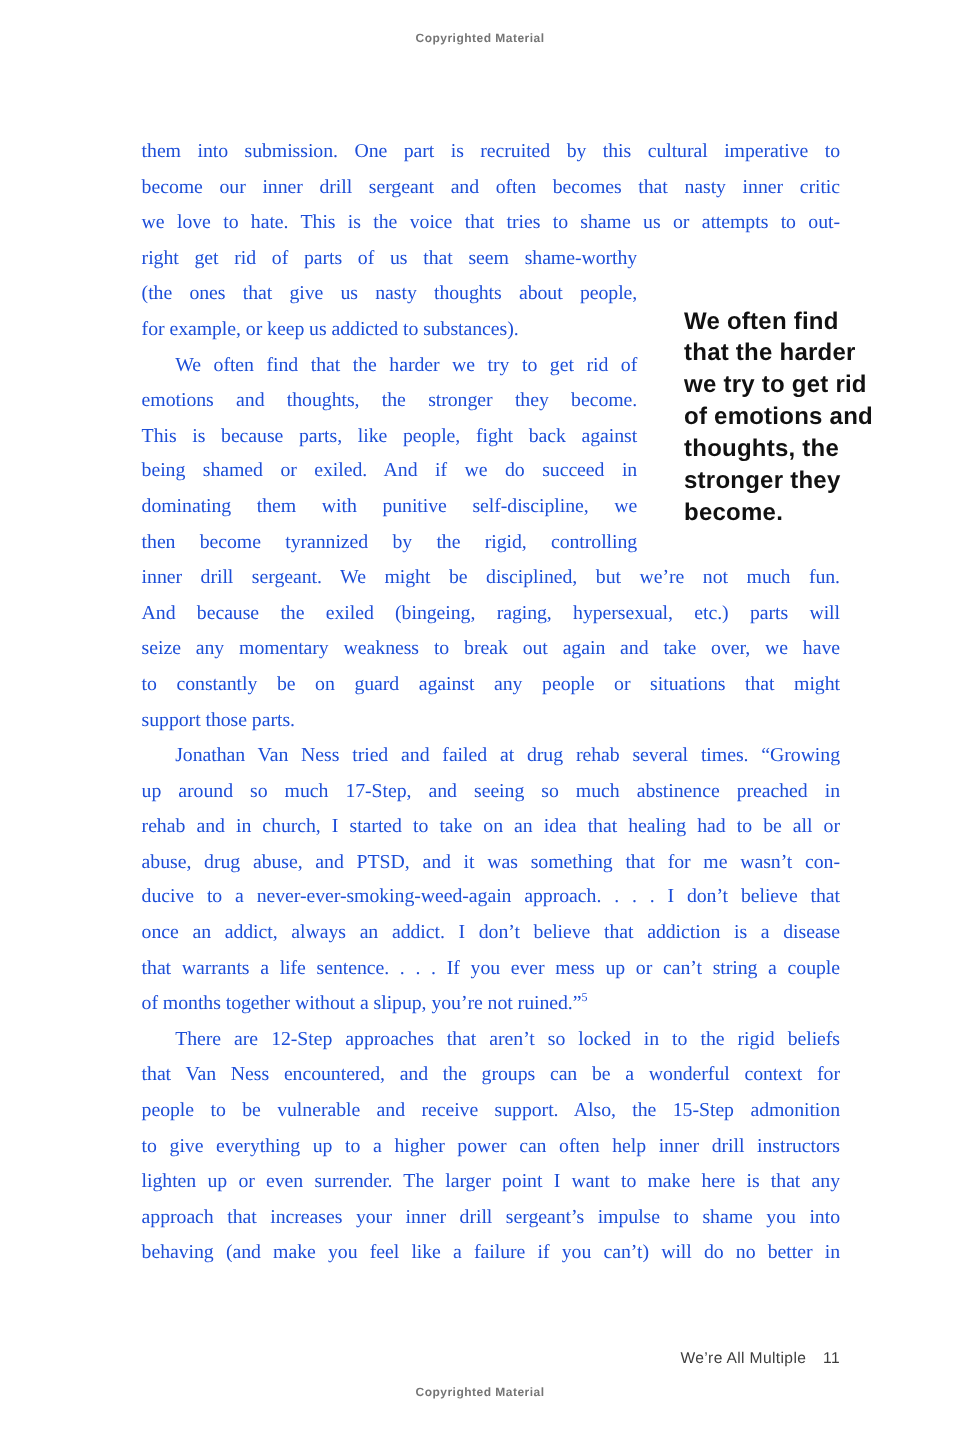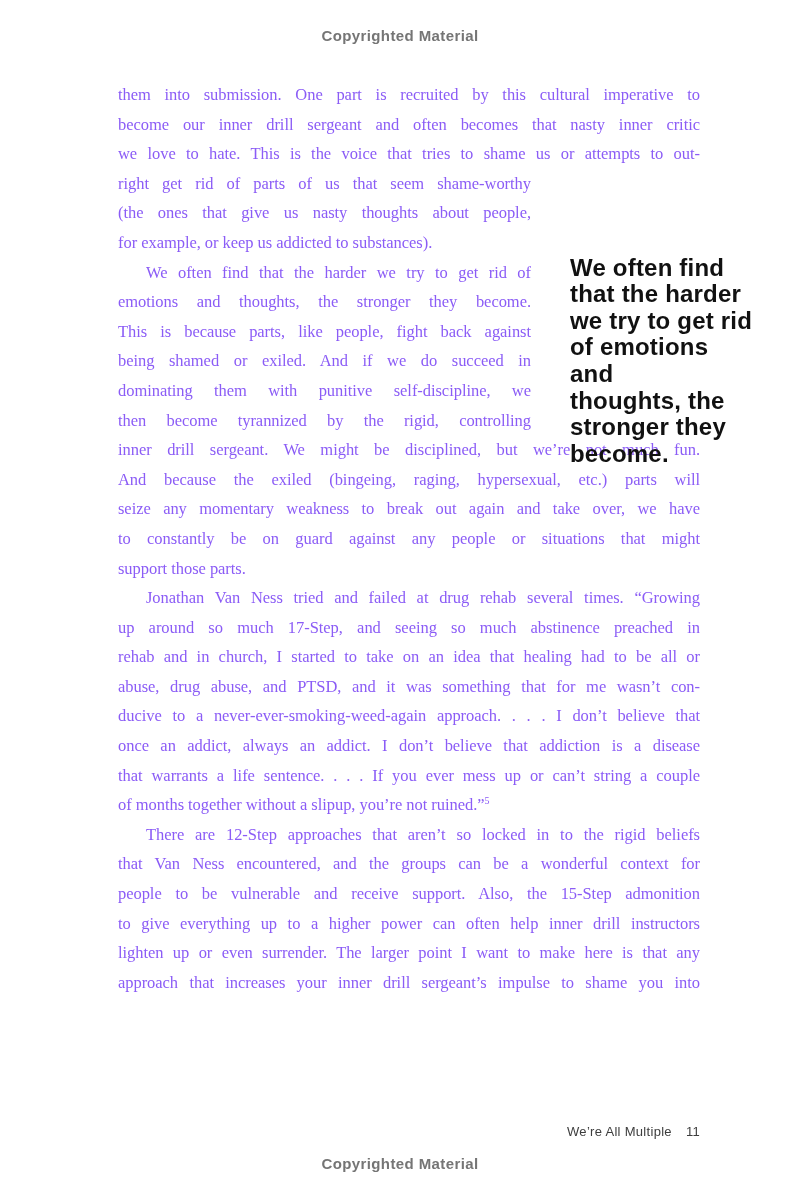--- a/index.html
+++ b/index.html
@@ -9,45 +9,45 @@
     background:#ffffff;
     font-family:"Liberation Serif", serif;
     overflow:hidden;
     margin:0 auto;
   }
   .notice{
     position:absolute;left:0;width:800px;
     text-align:center;
     font-family:"Liberation Sans", sans-serif;
     font-weight:bold;
-    font-size:15px;
+    font-size:10px;
     color:#757575;
     letter-spacing:0.4px;
   }
   .notice.top{top:27px;}
   .notice.bottom{top:1155px;}
   .body-text{
-    position:absolute;left:118px;top:80px;width:582px;
+    position:absolute;left:118px;top:111px;width:582px;
     font-size:16.5px;
     line-height:29.6px;
-    color:#8b5cf6;
+    color:#1d4ed8;
     letter-spacing:-0.05px;
   }
   .paragraph{margin:0;}
   .line{height:29.6px;}
   .line.full{width:582px;}
   .line.narrow{width:413px;}
   .line.just{text-align:justify;text-align-last:justify;}
   .line.indent{text-indent:28px;}
   .line sup{font-size:10px;line-height:0;vertical-align:super;letter-spacing:0;}
   .pull-quote{
     position:absolute;left:570px;top:228px;width:188px;
     font-family:"Liberation Sans", sans-serif;
     font-weight:bold;
-    font-size:24px;
+    font-size:20px;
     line-height:26.6px;
     color:#111111;
     letter-spacing:0.2px;
     white-space:pre-line;
   }
   .running-footer{
     position:absolute;top:1124px;left:118px;width:582px;
     text-align:right;
     font-family:"Liberation Sans", sans-serif;
     font-size:13px;
@@ -95,20 +95,21 @@
         <div class="line full just">that warrants a life sentence. . . . If you ever mess up or can’t string a couple</div>
         <div class="line full">of months together without a slipup, you’re not ruined.”<sup>5</sup></div>
       </div>
       <div class="paragraph">
         <div class="line full just indent">There are 12-Step approaches that aren’t so locked in to the rigid beliefs</div>
         <div class="line full just">that Van Ness encountered, and the groups can be a wonderful context for</div>
         <div class="line full just">people to be vulnerable and receive support. Also, the 15-Step admonition</div>
         <div class="line full just">to give everything up to a higher power can often help inner drill instructors</div>
         <div class="line full just">lighten up or even surrender. The larger point I want to make here is that any</div>
         <div class="line full just">approach that increases your inner drill sergeant’s impulse to shame you into</div>
+        <div class="line full just">behaving (and make you feel like a failure if you can’t) will do no better in</div>
       </div>
     </div>
 
   <div class="pull-quote">
     <span>We often find
 that the harder
 we try to get rid
 of emotions and
 thoughts, the
 stronger they

